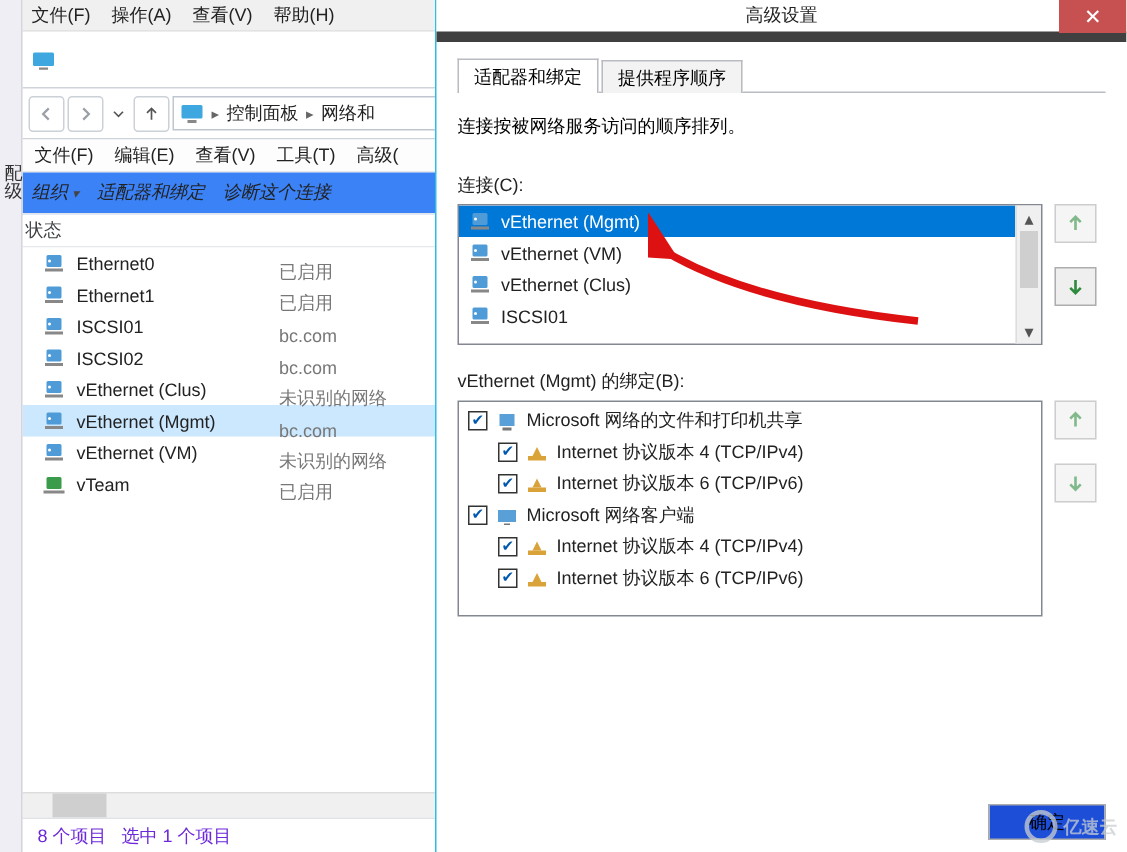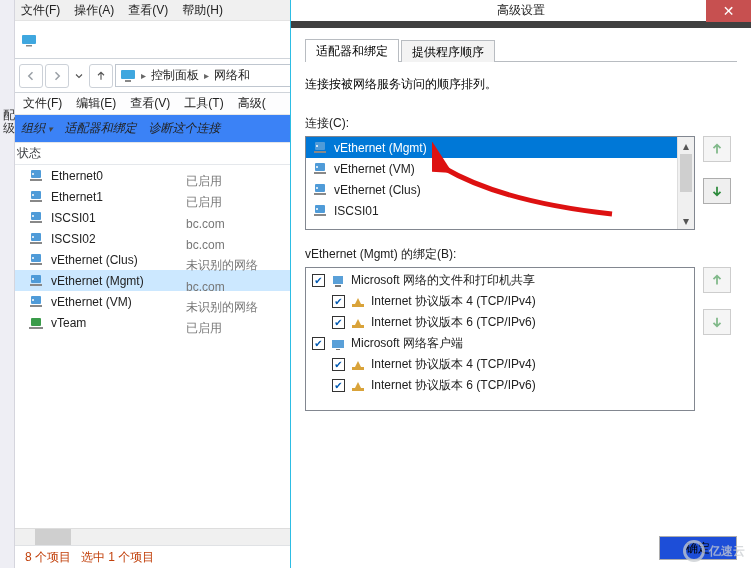--- a/index.html
+++ b/index.html
@@ -41,21 +41,21 @@
 .col-status { flex: 1; padding-left: 2px; }
 
 .file-list { flex: 1; overflow-y: auto; overflow-x: auto; background: #fff; }
 .file-row { height: 21px; display: flex; align-items: center; padding-left: 12px; color: #222; }
 .file-row .ic { width: 18px; display: flex; justify-content: center; margin-right: 6px; }
 .file-row.selected { background: #cce8ff; }
 .file-row .name { width: 135px; }
 .file-row .status { color: #777; margin-top: 12px; }
 .scroll-x { height: 17px; border-top: 1px solid #ddd; background: #f0f0f0; display: flex; }
 .scroll-x .thumb { width: 36px; height: 100%; background: #cfcfcf; margin-left: 20px; }
-.statusbar { height: 23px; border-top: 1px solid #e0e2e5; display: flex; align-items: center; padding: 0 10px; color: #c2410c; gap: 10px; }
+.statusbar { height: 23px; border-top: 1px solid #e0e2e5; display: flex; align-items: center; padding: 0 10px; color: #6d28d9; gap: 10px; }
 
 
 .dialog { position: absolute; left: 290px; top: 0; width: 461px; height: 568px; background: #fff; border-left: 1px solid #2dbde4; display: flex; flex-direction: column; }
 .dlg-title { height: 28px; background: #fff; border-bottom: 7px solid #404040; display: flex; align-items: center; justify-content: center; color: #222; position: relative; }
 .dlg-close { position: absolute; right: 0; top: 0; width: 45px; height: 22px; background: #c75050; color: #fff; display: flex; align-items: center; justify-content: center; font-size: 14px; }
 .dlg-body { flex: 1; padding: 10px 14px 8px 14px; display: flex; flex-direction: column; }
 
 .tabs { height: 24px; display: flex; border-bottom: 1px solid #b8bcc1; }
 .tab { padding: 3px 10px; border: 1px solid #b8bcc1; border-bottom: none; margin-right: 2px; background: #fff; position: relative; top: 1px; }
 .tab.active { background: #fff; }

